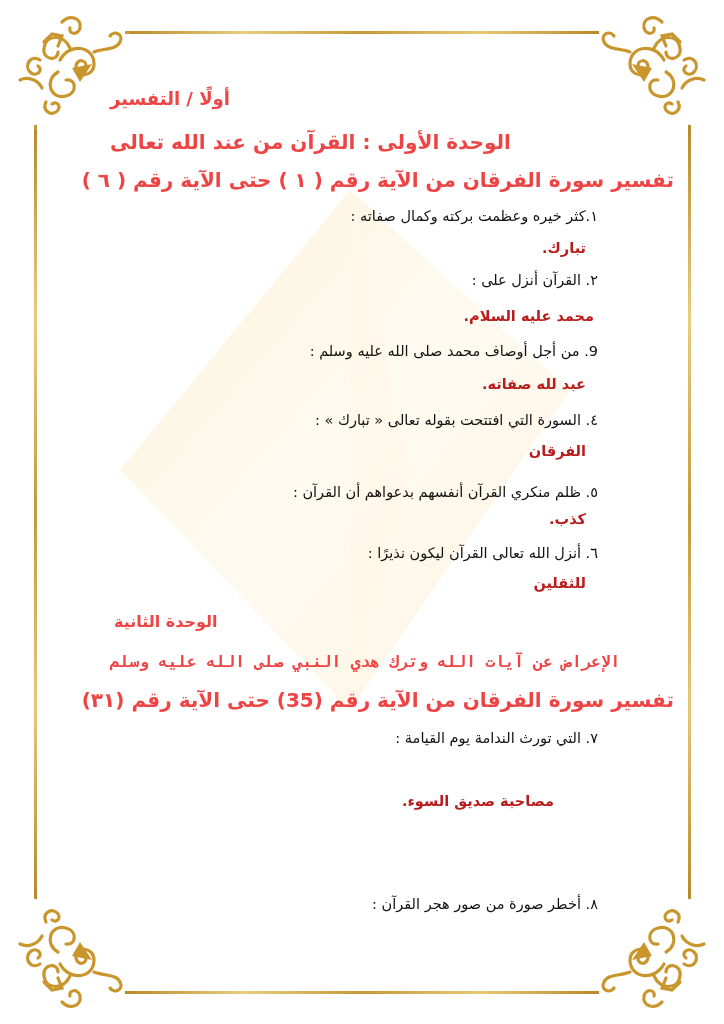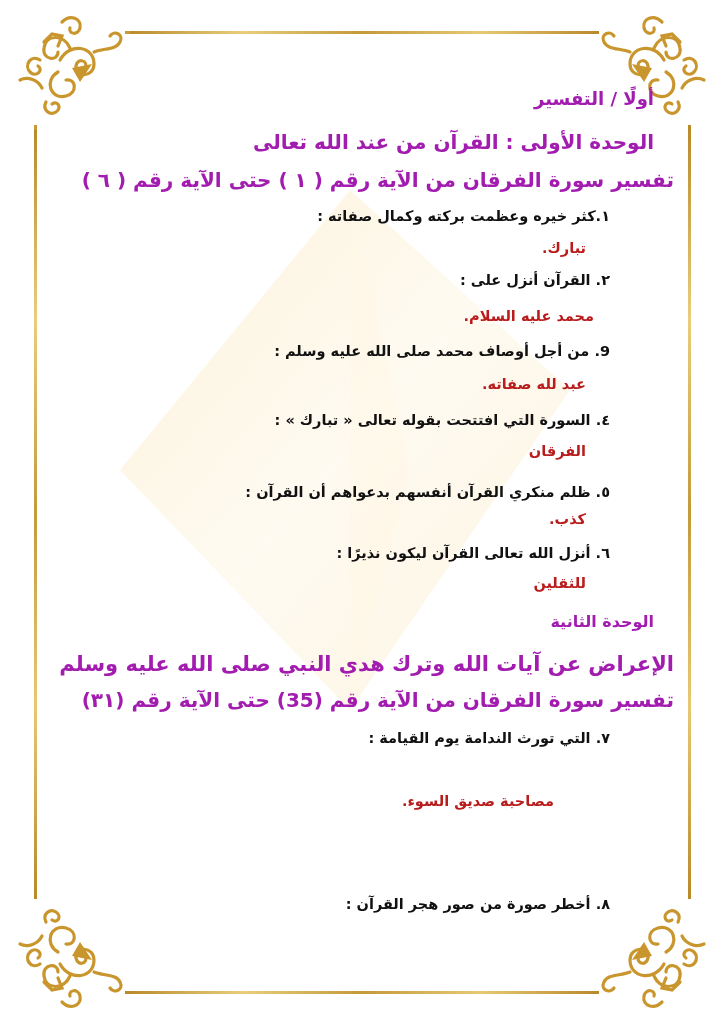--- a/index.html
+++ b/index.html
@@ -27,32 +27,32 @@
 
   .corner { position: absolute; width: 130px; height: 130px; }
   .corner.tl { left: 0; top: 0; }
   .corner.tr { right: 0; top: 0; transform: scaleX(-1); }
   .corner.bl { left: 0; bottom: 0; transform: scaleY(-1); }
   .corner.br { right: 0; bottom: 0; transform: scale(-1,-1); }
 
   .content { position: absolute; left: 70px; right: 110px; top: 0; }
 
   .heading {
-    position: absolute; left: 0; right: -40px; text-align: right;
-    color: #a21caf; font-weight: bold; white-space: nowrap;
+    position: absolute; left: 0; right: -40px; text-align: left;
+    color: #ef4444; font-weight: bold; white-space: nowrap;
   }
   .h-main { top: 88px; font-size: 18px; left: 40px; }
   .h-unit1 { top: 130px; font-size: 20px; left: 40px; }
   .h-tafsir1 { top: 168px; font-size: 20px; left: 40px; right: -60px; }
   .h-unit2 { top: 612px; font-size: 16px; left: 44px; }
-  .h-topic2 { top: 652px; font-size: 21px; left: 40px; right: -60px; }
+  .h-topic2 { top: 652px; font-size: 16px; left: 40px; right: -60px; font-family: Liberation Mono, monospace; }
   .h-tafsir2 { top: 688px; font-size: 20px; left: 40px; right: -60px; }
 
   .q {
-    position: absolute; right: 4px; color: #111; font-weight: bold;
+    position: absolute; right: 16px; color: #111; font-weight: normal;
     font-size: 14.5px; white-space: nowrap; direction: rtl;
   }
   .a {
     position: absolute; color: #b91c1c; font-weight: bold;
     font-size: 14.5px; white-space: nowrap; direction: rtl;
   }
 </style>
 </head>
 <body>
 

